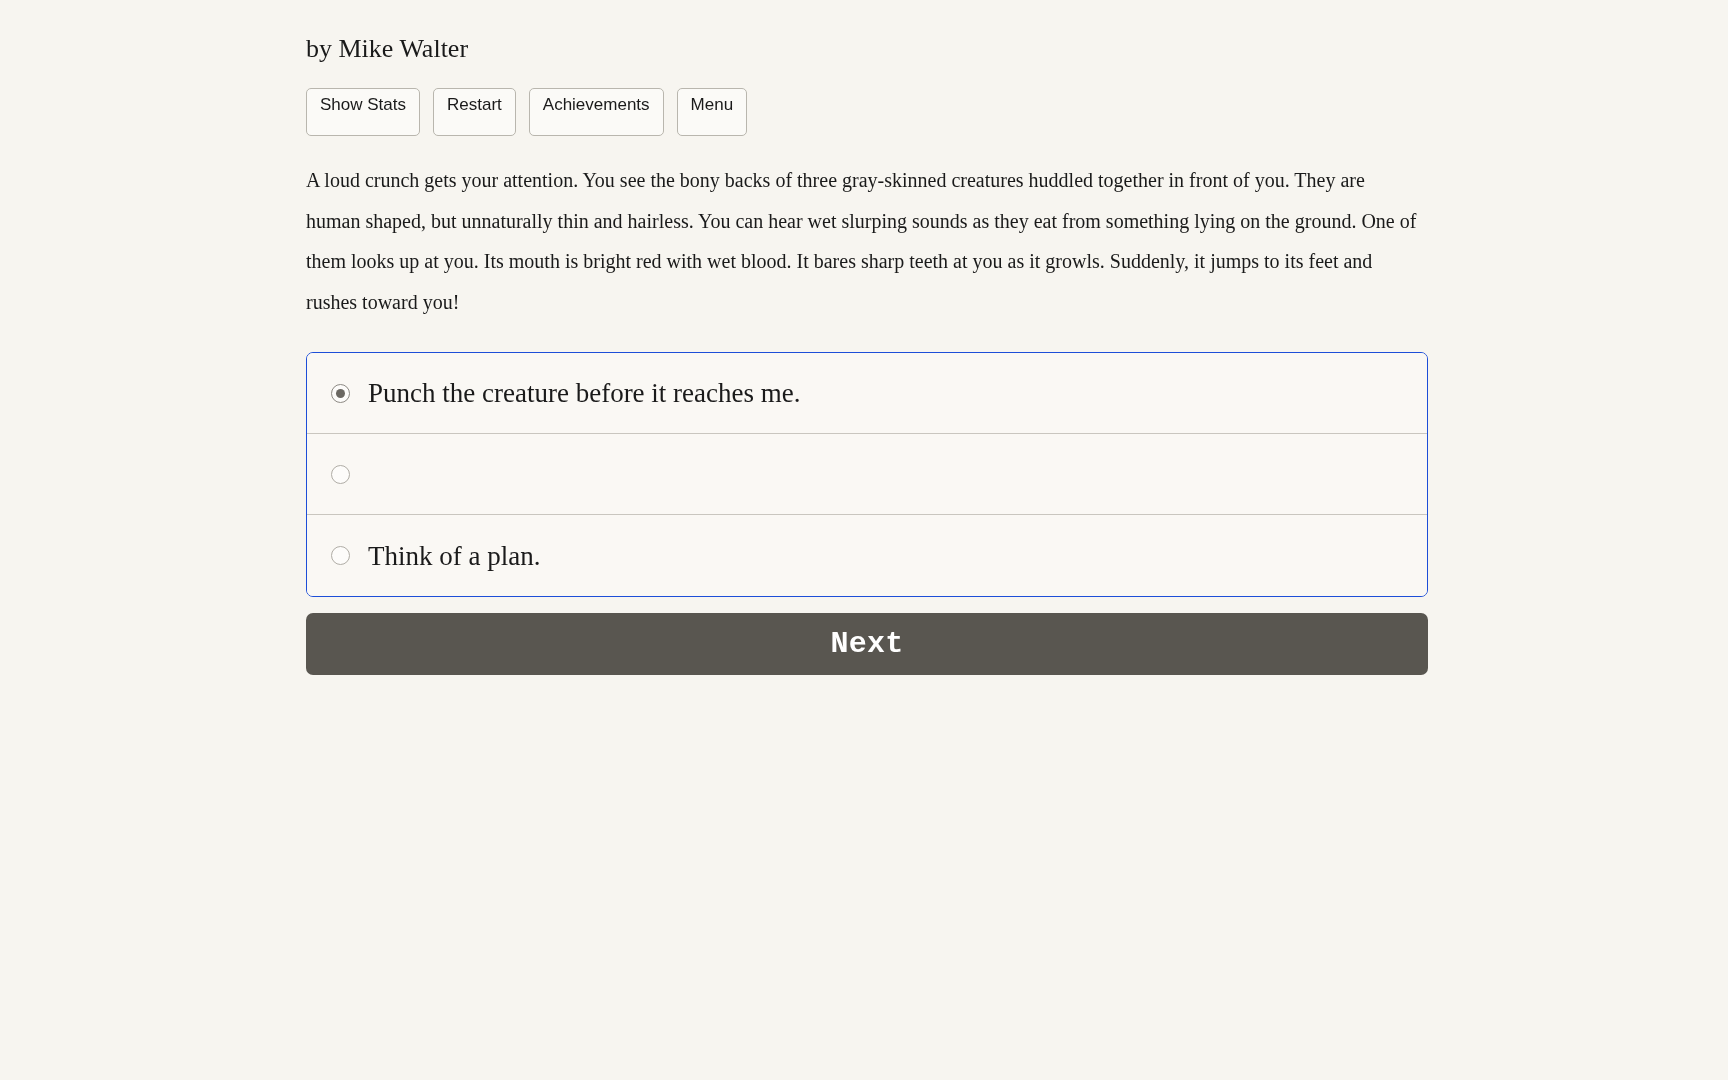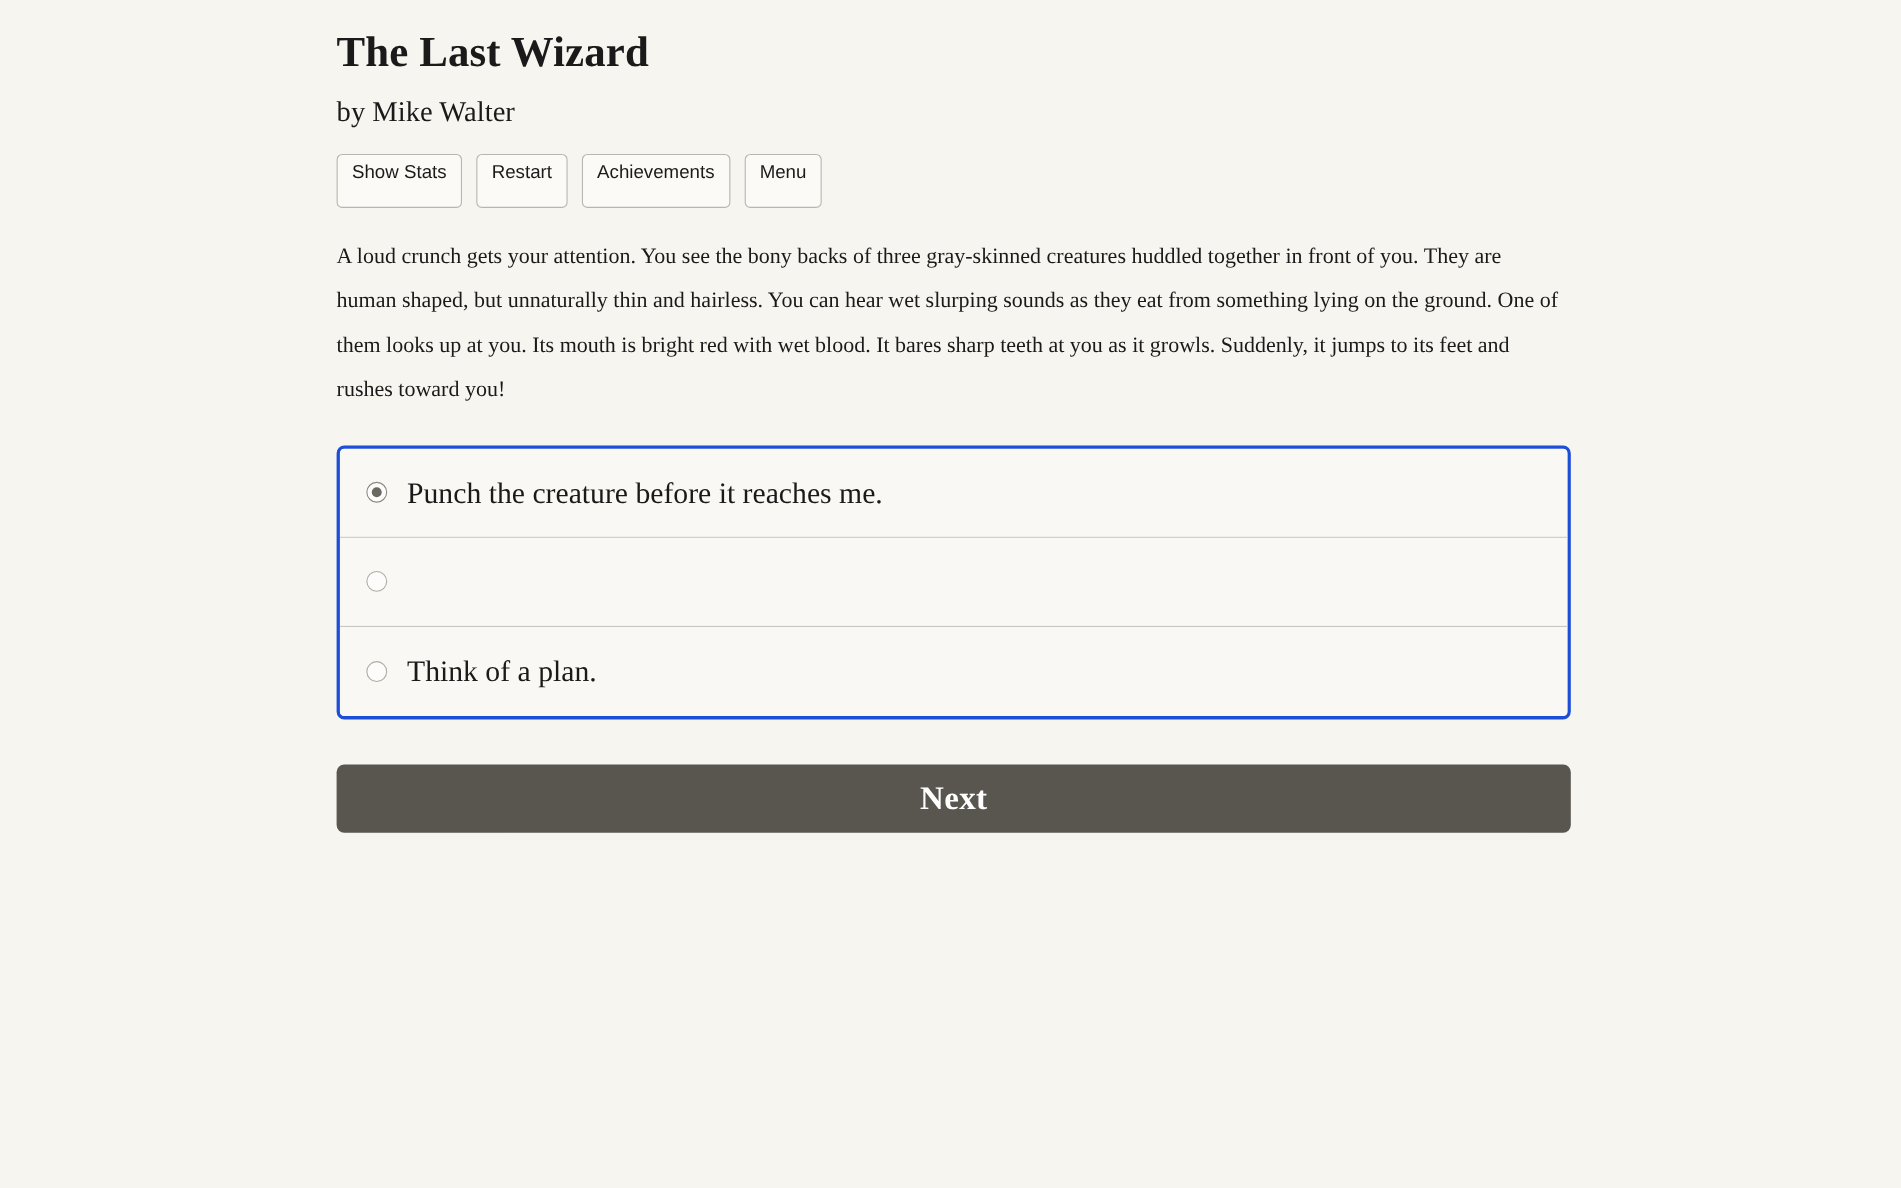--- a/index.html
+++ b/index.html
@@ -61,21 +61,21 @@
   .story {
     margin-top: 24px;
     font-family: "Liberation Serif", serif;
     font-size: 20px;
     line-height: 40.5px;
     color: #1a1a1a;
     width: 1118px;
   }
   .choices {
     margin-top: 30px;
-    border: 3px solid #1d4ed8;
+    border: 1px solid #1d4ed8;
     border-radius: 7px;
     background: #faf8f4;
     overflow: hidden;
     width: 1122px;
   }
   .choice {
     display: flex;
     align-items: center;
     padding: 19px 22px 19px 24px;
     border-bottom: 1px solid #c9c6bf;
@@ -109,44 +109,43 @@
     border-radius: 50%;
     background: #6b6862;
   }
   .choice-label {
     font-family: "Liberation Serif", serif;
     font-size: 27px;
     color: #1a1a1a;
     line-height: 1.2;
   }
   .next-btn {
-    margin-top: 41px;
+    margin-top: 16px;
     width: 1122px;
     height: 62px;
     background: #595650;
     color: #ffffff;
     border: none;
     border-radius: 7px;
-    font-family: Liberation Serif, serif;
+    font-family: Liberation Mono, monospace;
     font-size: 30px;
     font-weight: 700;
     cursor: pointer;
     display: flex;
     align-items: center;
     justify-content: center;
     letter-spacing: 0.3px;
   }
 </style>
 </head>
 <body>
 
 <div id="game-wrap">
   <div class="content">
 
-    <h1 class="title">The Last Wizard</h1>
 
     <div class="byline">by Mike Walter</div>
 
     <div class="btn-row">
       <button class="ui-btn">Show Stats</button>
       <button class="ui-btn">Restart</button>
       <button class="ui-btn">Achievements</button>
       <button class="ui-btn">Menu</button>
     </div>
 

